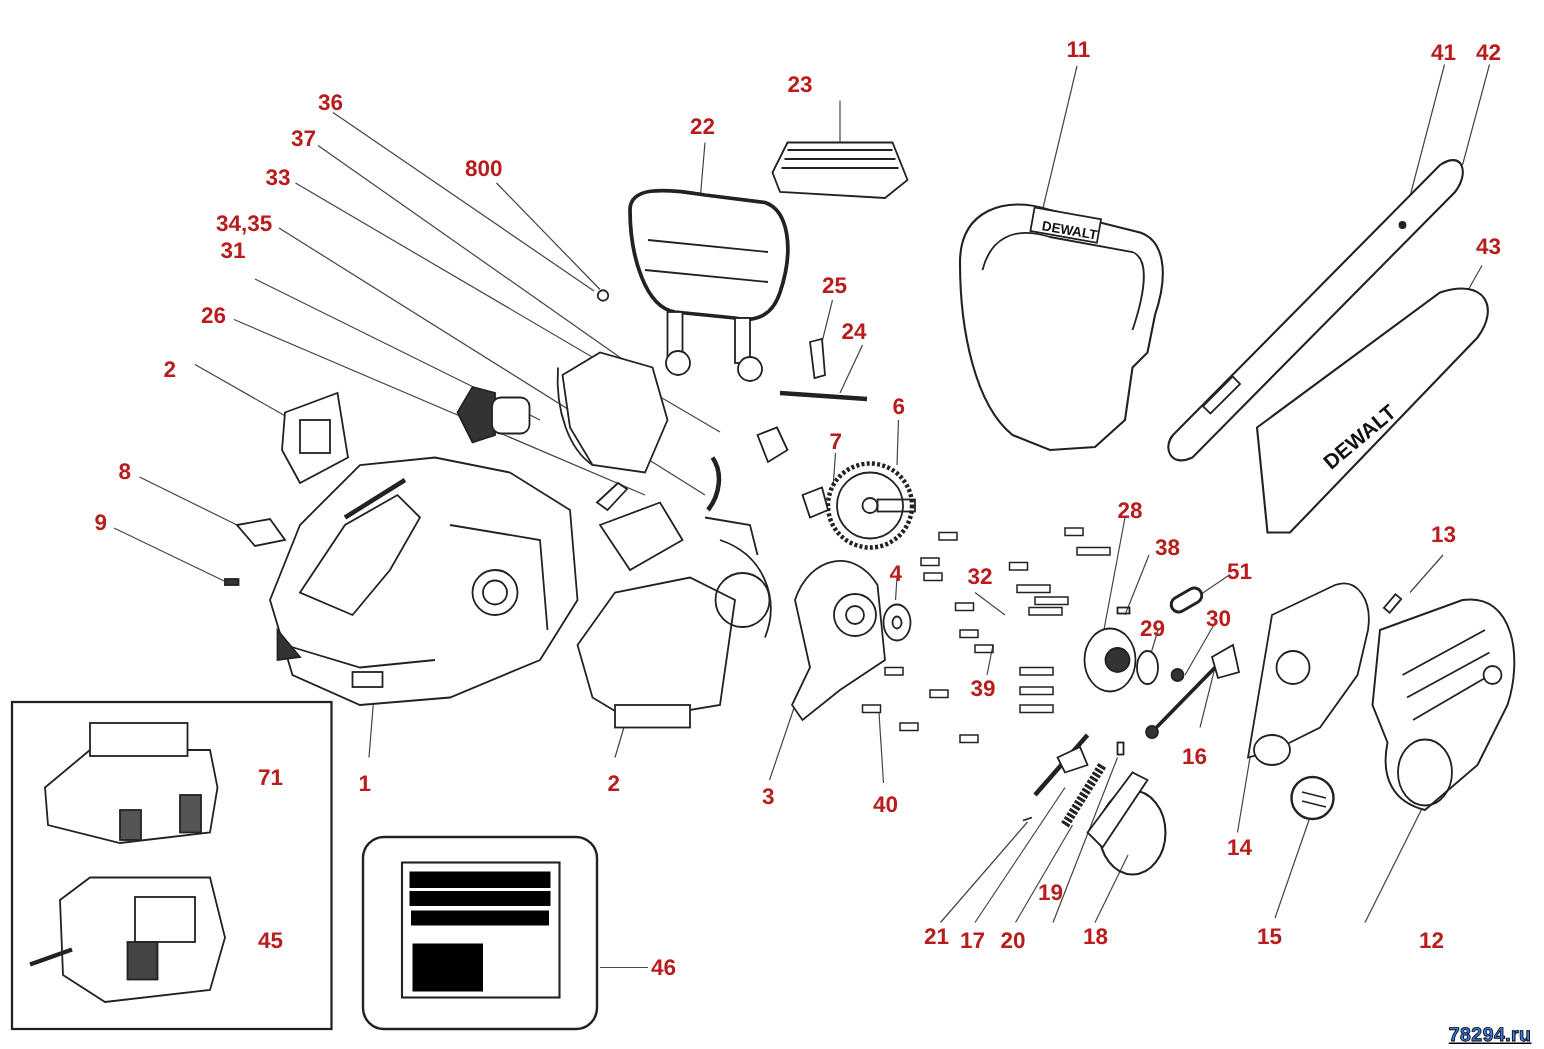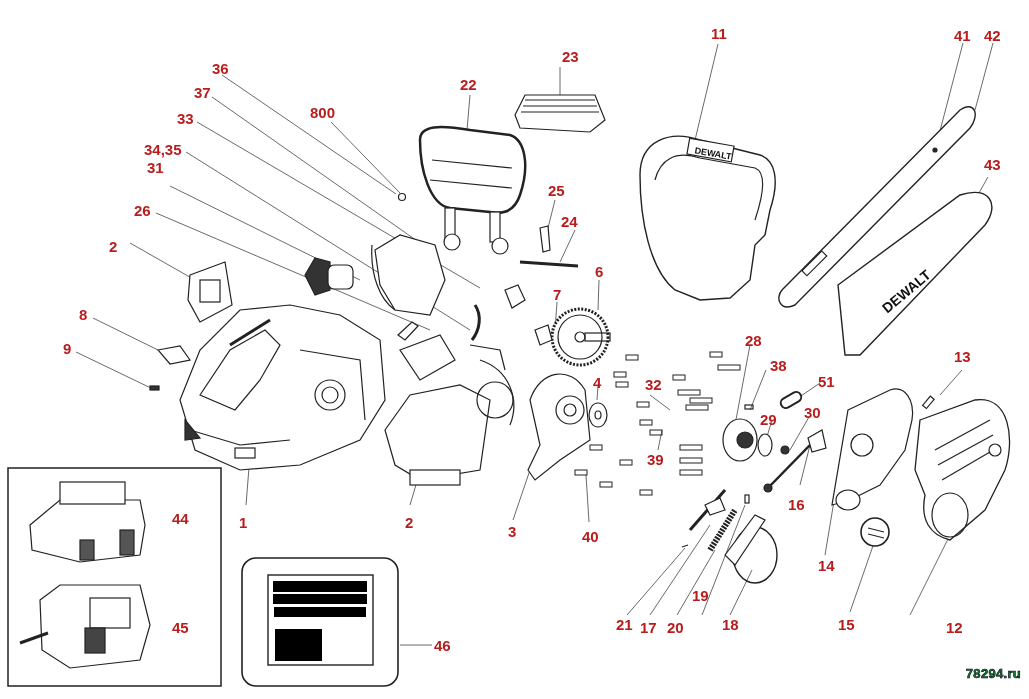--- a/index.html
+++ b/index.html
@@ -1,22 +1,22 @@
 <!DOCTYPE html>
 <html><head>
 <meta charset="utf-8">
 <style>
   html, body { margin: 0; padding: 0; background: #ffffff; }
   body { width: 1029px; height: 699px; position: relative; overflow: hidden;
          font-family: "Liberation Sans", sans-serif; }
   #canvas { position: absolute; left: 0; top: 0; width: 1029px; height: 699px; }
   .callout { position: absolute; font-weight: bold; font-size: 15px; color: #b91c1c;
              line-height: 1; white-space: nowrap; }
-  .wm { position: absolute; right: 8px; bottom: 18px; font-weight: bold; font-size: 13px;
-        color: #15803d; -webkit-text-stroke: 0.6px #000; letter-spacing: 0.3px; }
+  .wm { position: absolute; right: 8px; bottom: 2px; font-weight: bold; font-size: 13px;
+        color: #3b82f6; -webkit-text-stroke: 0.6px #000; letter-spacing: 0.3px; text-decoration: underline; }
   svg text { font-family: "Liberation Sans", sans-serif; }
 </style>
 </head>
 <body>
 
 <svg id="canvas" viewBox="0 0 1029 699" xmlns="http://www.w3.org/2000/svg">
   <g fill="none" stroke="#222" stroke-width="1.2">
 
     <g stroke="#444" stroke-width="0.8">
       <line x1="222" y1="75" x2="396" y2="194"></line>
@@ -303,21 +303,21 @@
 <div class="callout" style="left:194px;top:85px">37</div>
 <div class="callout" style="left:177px;top:111px">33</div>
 <div class="callout" style="left:144px;top:142px">34,35</div>
 <div class="callout" style="left:147px;top:160px">31</div>
 <div class="callout" style="left:134px;top:203px">26</div>
 <div class="callout" style="left:109px;top:239px">2</div>
 <div class="callout" style="left:79px;top:307px">8</div>
 <div class="callout" style="left:63px;top:341px">9</div>
 <div class="callout" style="left:310px;top:105px">800</div>
 <div class="callout" style="left:460px;top:77px">22</div>
-<div class="callout" style="left:562px;top:49px">23</div>
+<div class="callout" style="left:525px;top:49px">23</div>
 <div class="callout" style="left:711px;top:26px">11</div>
 <div class="callout" style="left:954px;top:28px">41</div>
 <div class="callout" style="left:984px;top:28px">42</div>
 <div class="callout" style="left:984px;top:157px">43</div>
 <div class="callout" style="left:548px;top:183px">25</div>
 <div class="callout" style="left:561px;top:214px">24</div>
 <div class="callout" style="left:595px;top:264px">6</div>
 <div class="callout" style="left:553px;top:287px">7</div>
 <div class="callout" style="left:593px;top:375px">4</div>
 <div class="callout" style="left:645px;top:377px">32</div>
@@ -334,17 +334,17 @@
 <div class="callout" style="left:946px;top:620px">12</div>
 <div class="callout" style="left:616px;top:617px">21</div>
 <div class="callout" style="left:640px;top:620px">17</div>
 <div class="callout" style="left:667px;top:620px">20</div>
 <div class="callout" style="left:692px;top:588px">19</div>
 <div class="callout" style="left:722px;top:617px">18</div>
 <div class="callout" style="left:239px;top:515px">1</div>
 <div class="callout" style="left:405px;top:515px">2</div>
 <div class="callout" style="left:508px;top:524px">3</div>
 <div class="callout" style="left:582px;top:529px">40</div>
-<div class="callout" style="left:172px;top:511px">44</div>
+<div class="callout" style="left:172px;top:511px">71</div>
 <div class="callout" style="left:172px;top:620px">45</div>
 <div class="callout" style="left:434px;top:638px">46</div>
 
 <div class="wm">78294.ru</div>
 
 </body></html>

